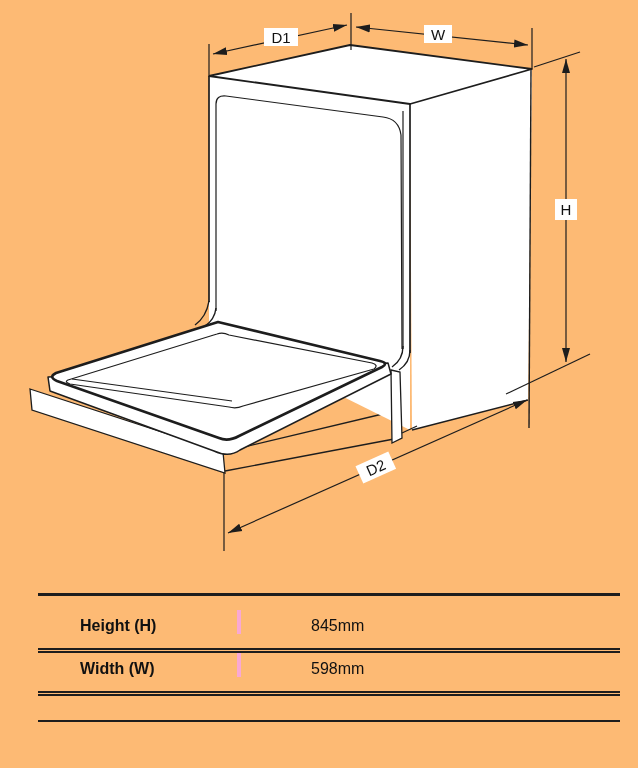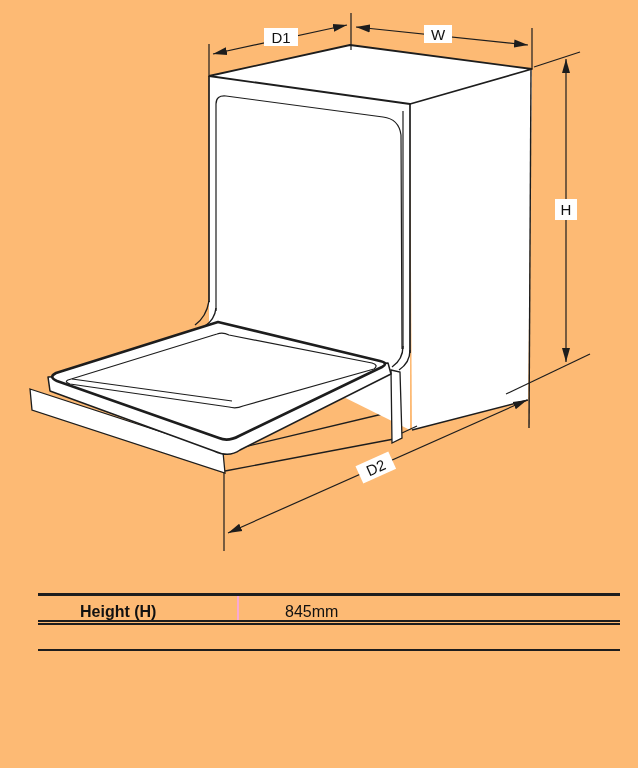--- a/index.html
+++ b/index.html
@@ -31,35 +31,36 @@
   .dim-table {
     margin: 21px 18px 0 38px;
     width: 582px;
     border-top: 3px solid #1d1d1d;
     border-bottom: 2px solid #1d1d1d;
   }
   .dim-row {
     display: flex;
     height: 24px;
     line-height: 32px;
+    margin-top: 14px;
   }
   .dim-row + .dim-row {
     border-top: 5px double #1d1d1d;
   }
   .dim-cell-label {
     width: 157px;
     padding-left: 42px;
     font-weight: 700;
     font-size: 16px;
     white-space: nowrap;
   }
   .dim-cell-value {
     flex: 1;
-    border-left: 2px solid #f9a8d4;
-    padding-left: 46px;
+    border-left: 4px solid #f9a8d4;
+    padding-left: 70px;
     font-size: 16px;
     white-space: nowrap;
   }
 </style>
 </head>
 <body>
 
 <div class="page">
 
   <div class="figure-wrap">
@@ -142,16 +143,20 @@
       </g>
     </svg>
   </div>
 
   <div class="dim-table">
     <div class="dim-row">
       <div class="dim-cell-label">Height (H)</div>
       <div class="dim-cell-value">845mm</div>
     </div>
     <div class="dim-row">
+      <div class="dim-cell-label">Width (W)</div>
+      <div class="dim-cell-value">598mm</div>
+    </div>
+    <div class="dim-row">
     </div>
   </div>
 
 </div>
 
 </body></html>

